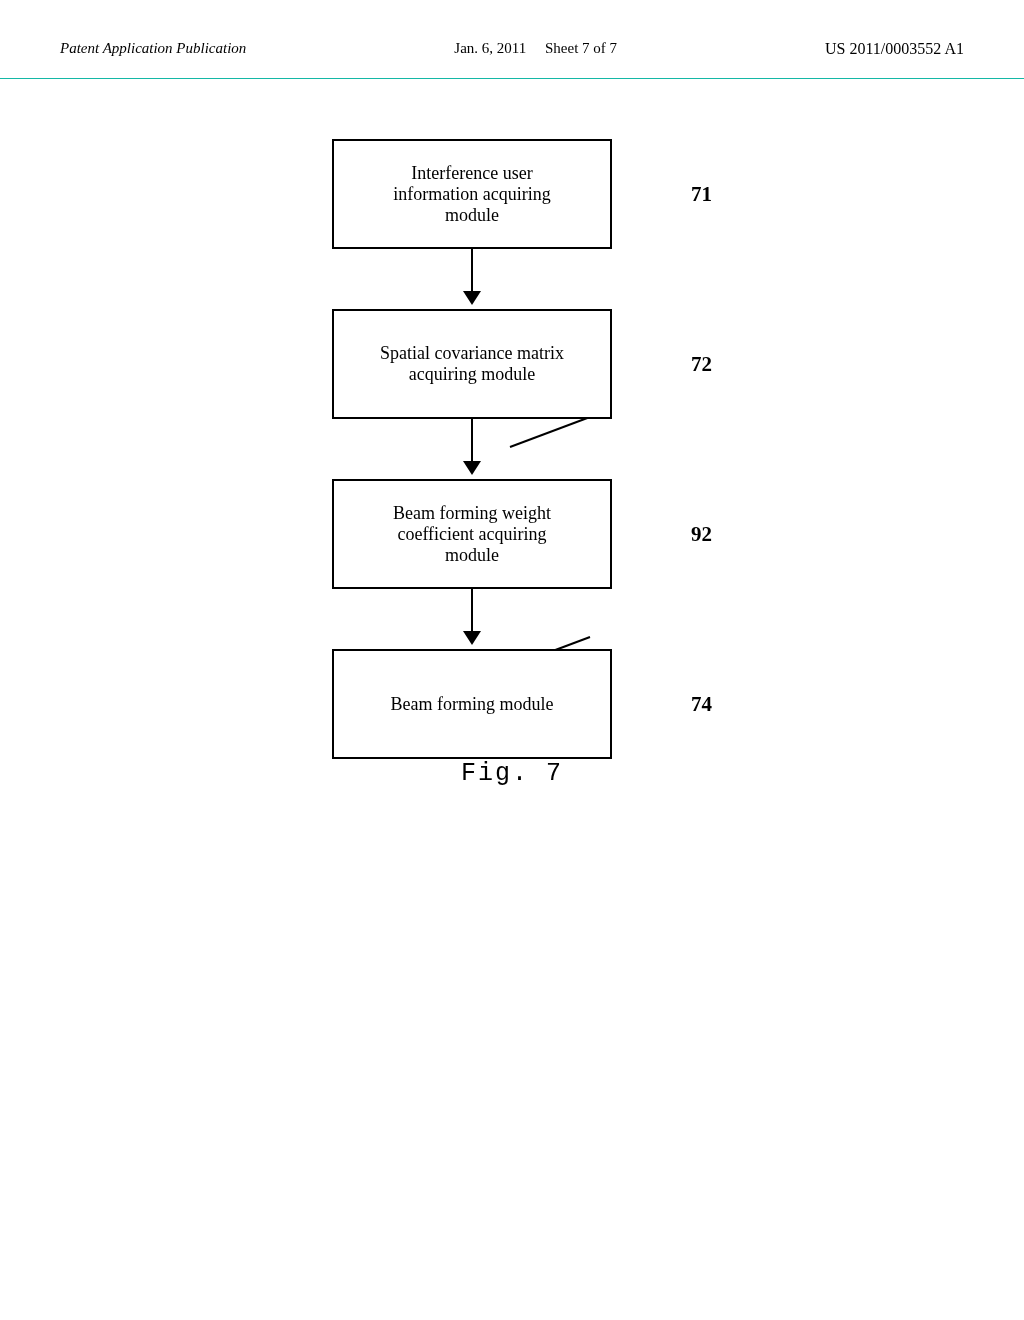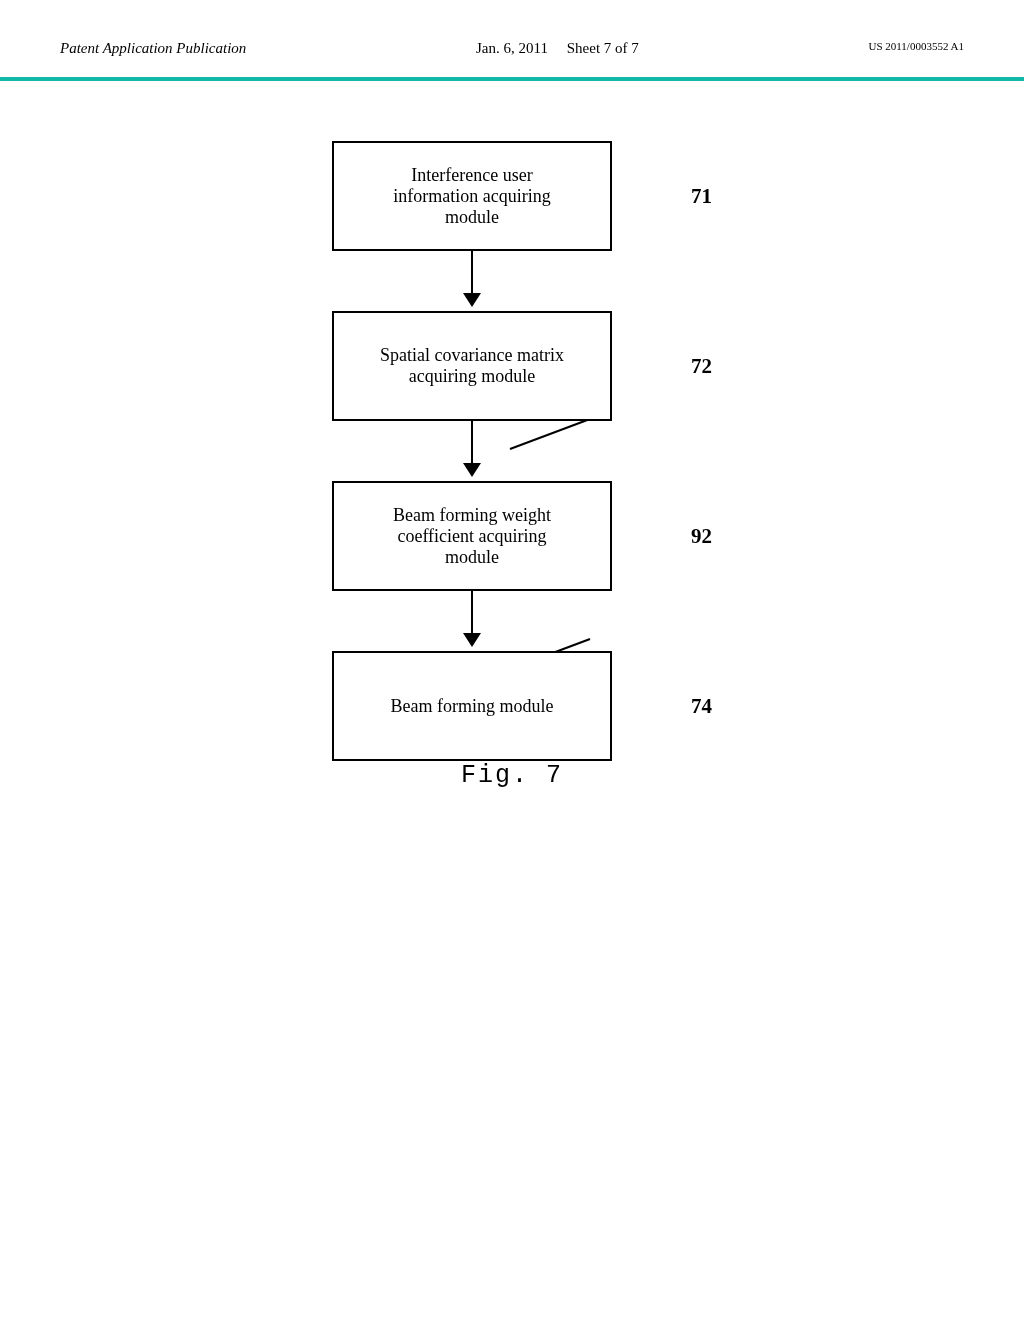--- a/index.html
+++ b/index.html
@@ -16,36 +16,36 @@
       position: relative;
       overflow: hidden;
     }
 
     
     .header {
       display: flex;
       justify-content: space-between;
       align-items: flex-start;
       padding: 40px 60px 20px 60px;
-      border-bottom: 4px solid #14b8a6;
+      border-bottom: 1px solid #14b8a6;
       font-size: 14px;
     }
 
     .header-left {
       font-style: italic;
       font-size: 15px;
     }
 
     .header-center {
       text-align: left;
       font-size: 15px;
     }
 
     .header-right {
-      font-size: 11px;
+      font-size: 16px;
     }
 
     
     .diagram-area {
       display: flex;
       flex-direction: column;
       align-items: center;
       padding-top: 60px;
       position: relative;
     }

